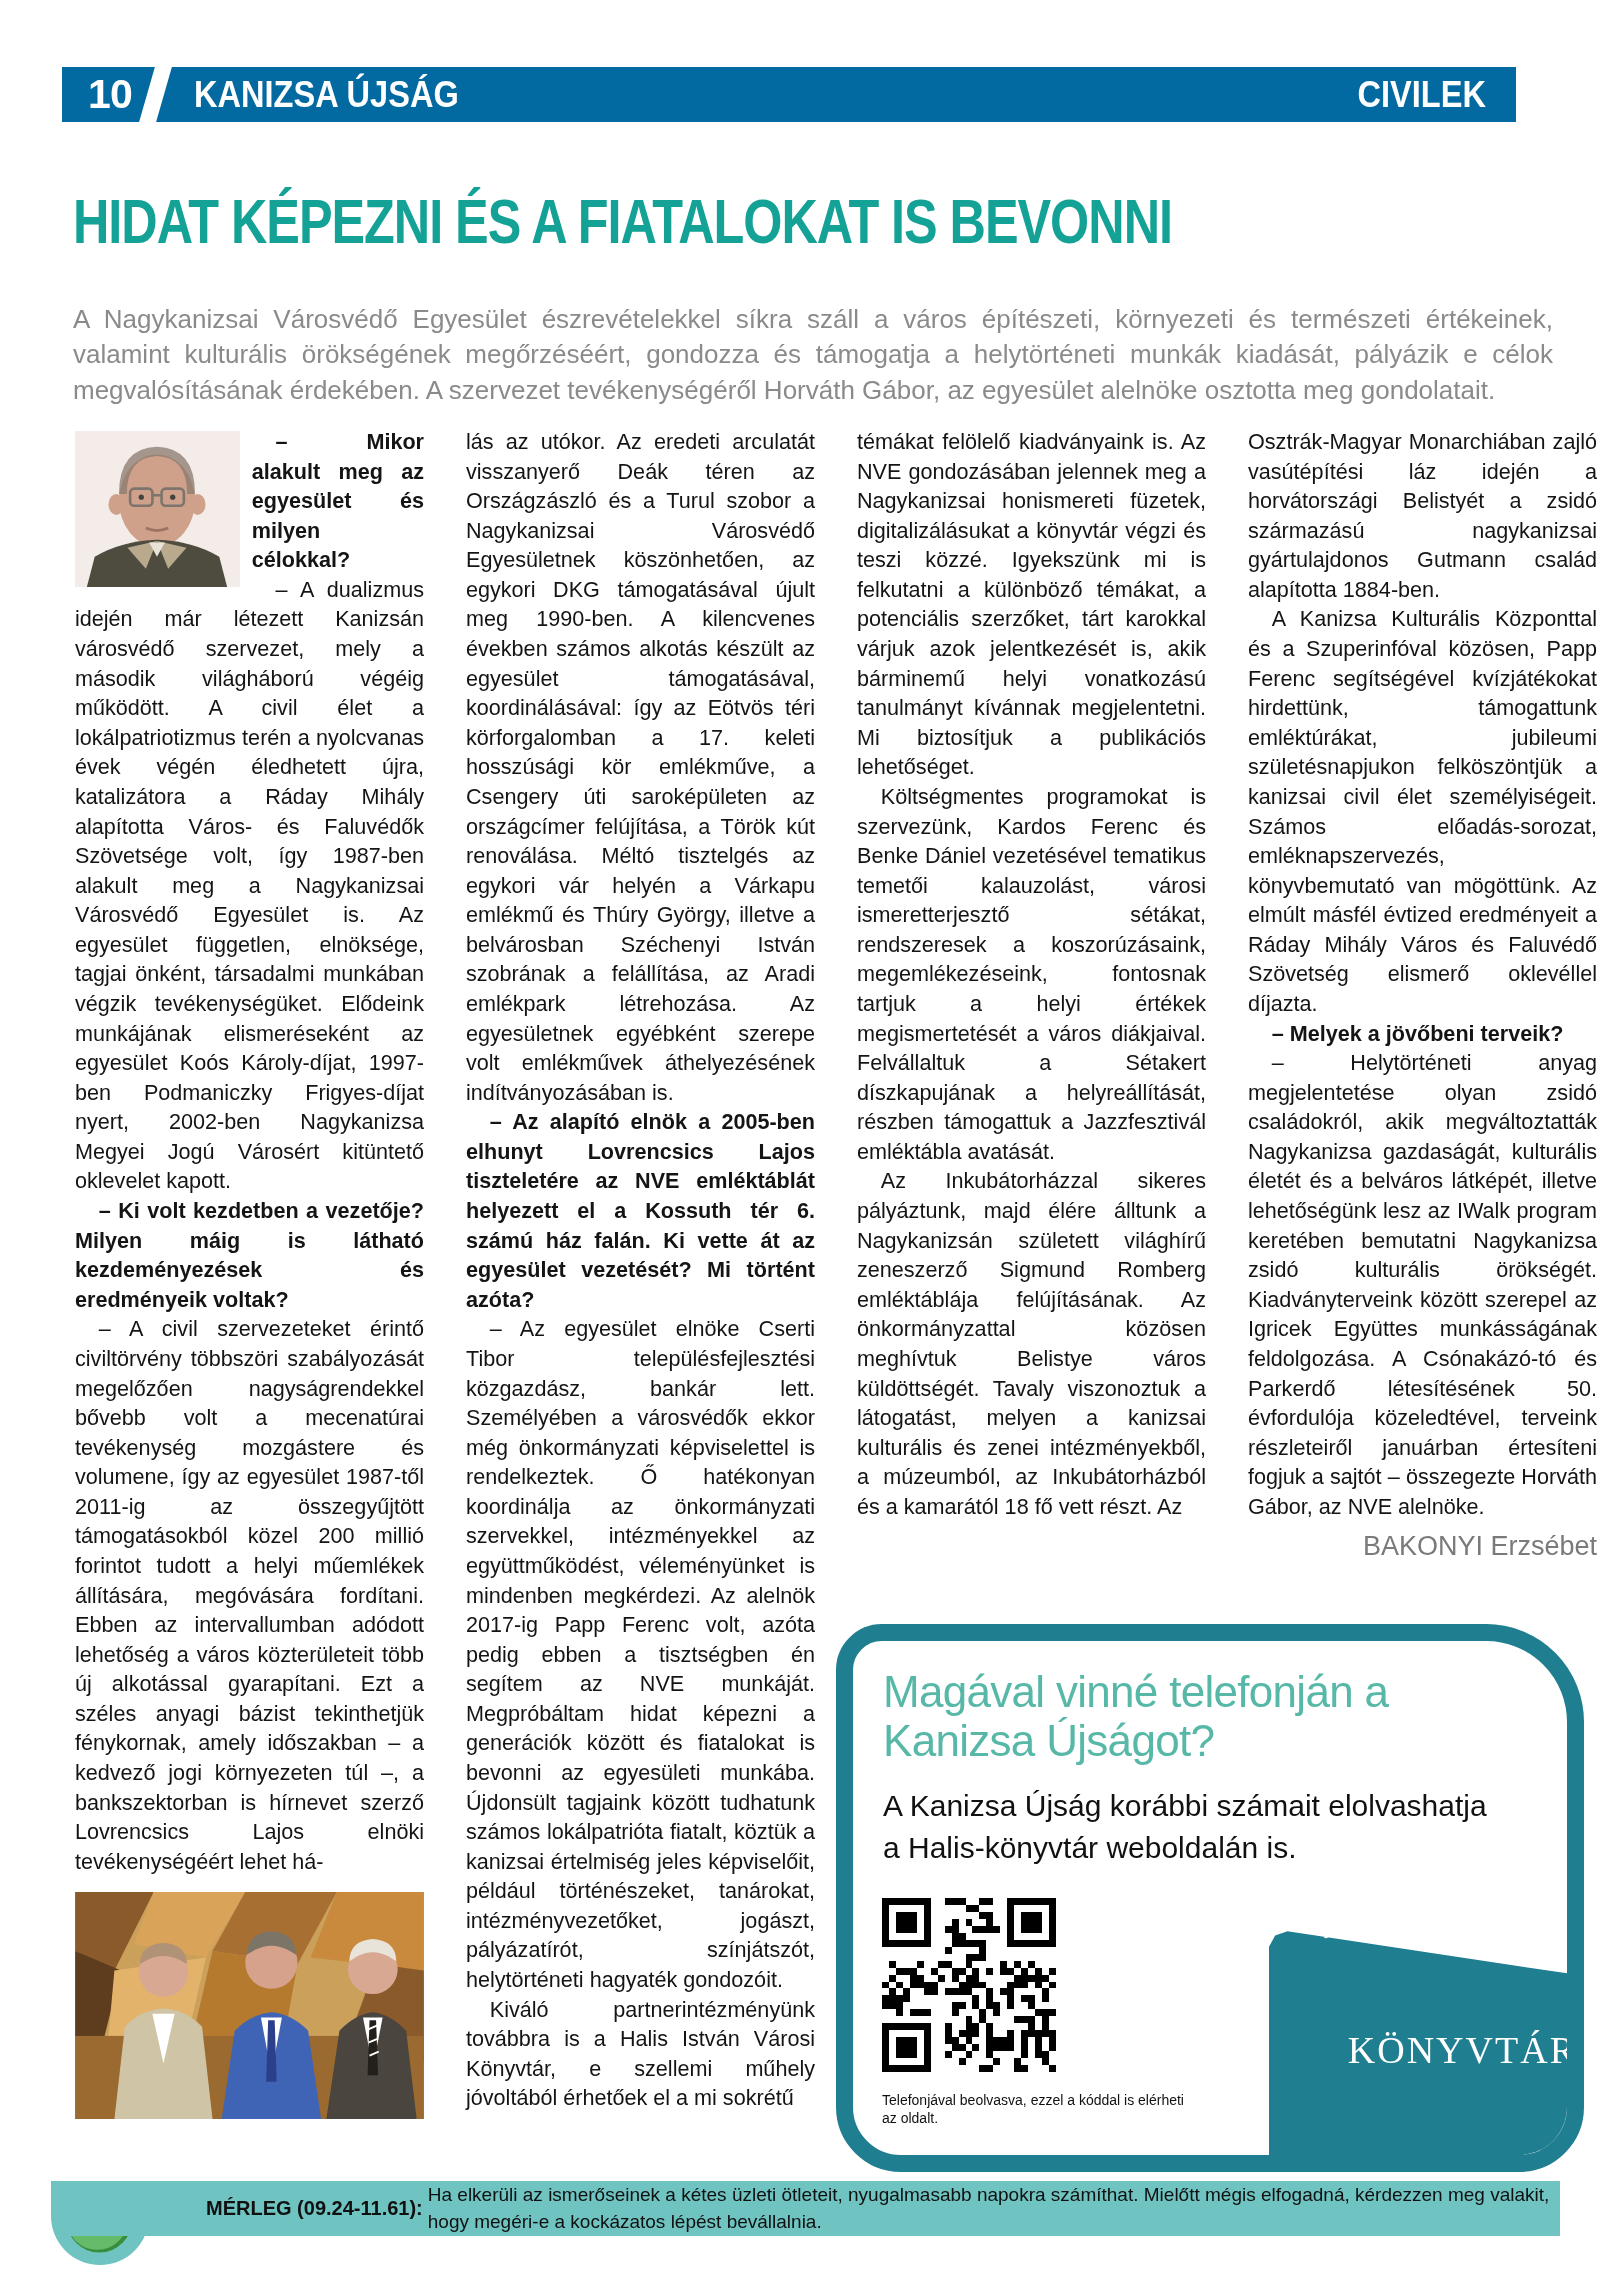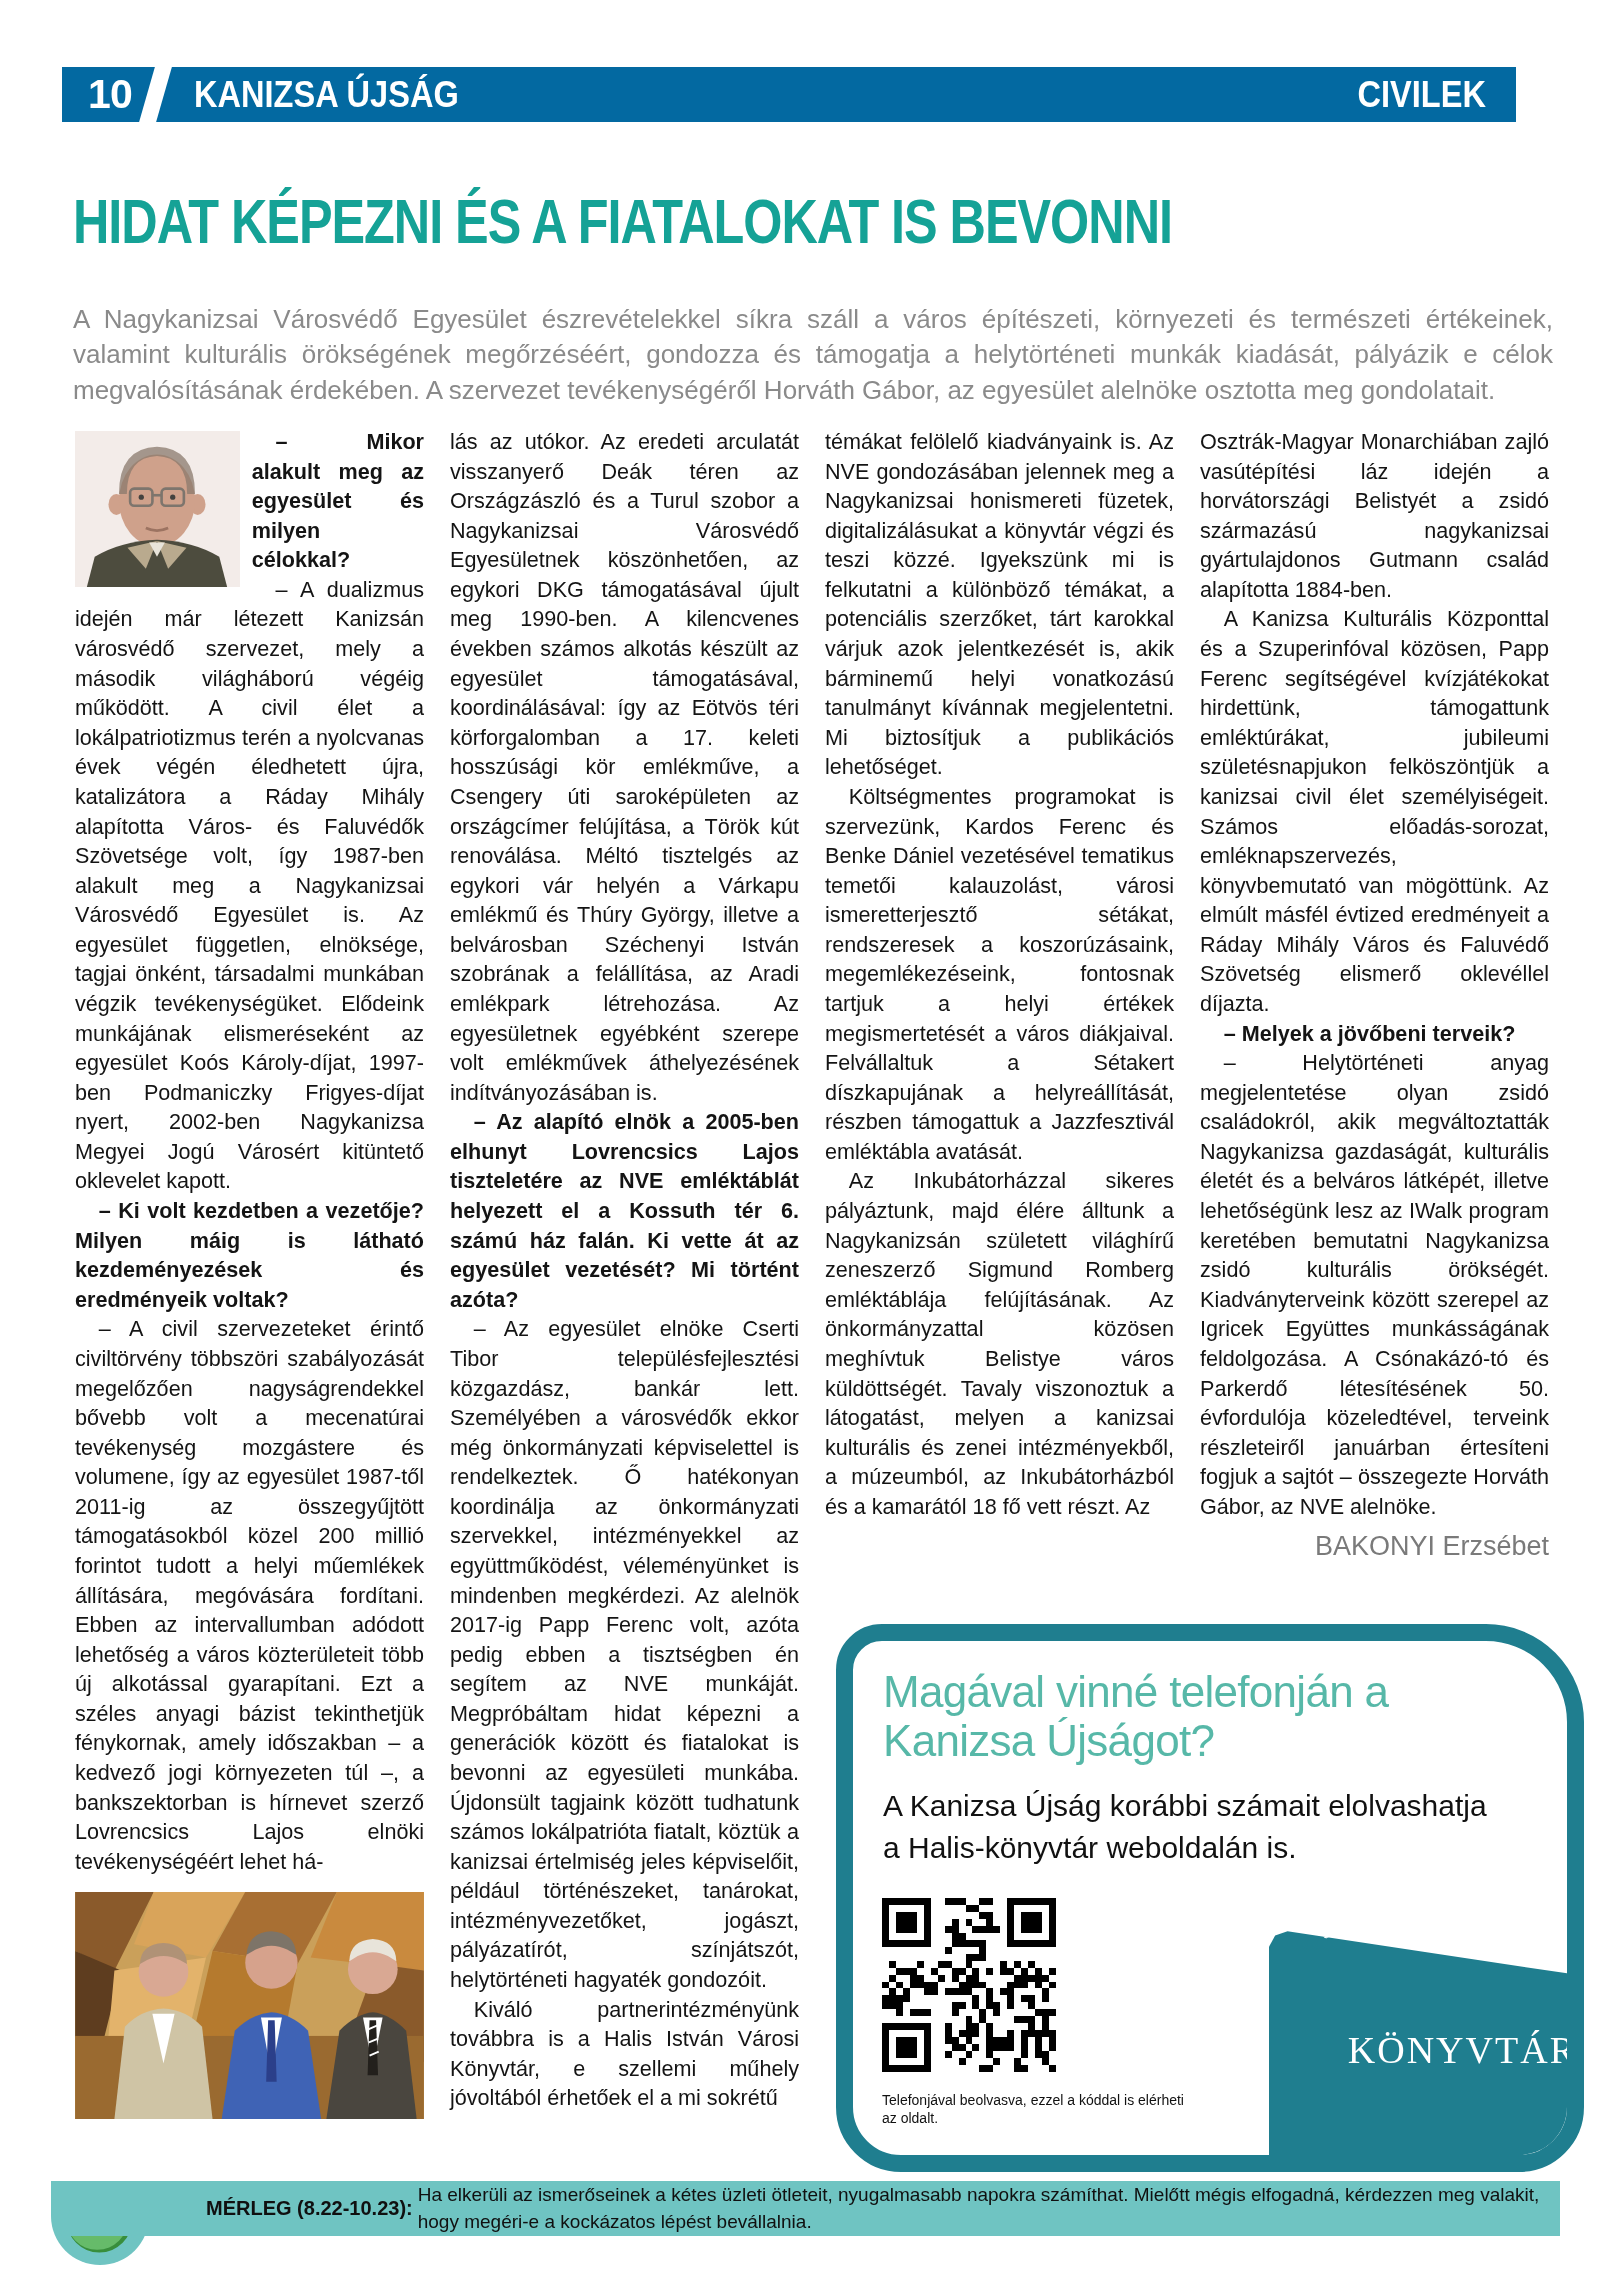--- a/index.html
+++ b/index.html
@@ -18,21 +18,21 @@
                  transform:scaleX(.88);transform-origin:right center;white-space:nowrap}
 
   
   .headline{position:absolute;left:73px;top:185px;color:#15a296;font-weight:bold;
             font-size:63px;letter-spacing:-1.3px;white-space:nowrap;
             transform:scaleX(.80);transform-origin:left top}
   .lead{position:absolute;left:73px;top:302px;width:1480px;color:#8a8a8a;
         font-size:26px;line-height:1.36;text-align:justify}
 
   
-  .columns{position:absolute;left:75px;top:427px;width:1474px;display:flex;gap:26px}
+  .columns{position:absolute;left:75px;top:427px;width:1474px;display:flex;gap:42px}
   .col{flex:0 0 349px;width:349px}
   .col p{font-size:21.6px;line-height:1.37;text-align:justify;text-indent:1.1em}
   .col p.cont{text-indent:0}
   .col p.q{font-weight:bold}
   .portrait-photo{float:left;width:165px;height:156px;margin:3.9px 11.8px 6.5px 0;background:#f3ece9}
   .group-photo{width:349px;height:227px;margin-top:15.7px;background:#caa05a}
   .byline{margin-top:9.2px;text-align:right;color:#7a7a7a;font-size:27px}
 
   
   .promo-box{position:absolute;left:836px;top:1624px;width:748px;height:548px;
@@ -177,16 +177,16 @@
     <svg class="book-icon" viewBox="0 0 320 54">
       <path d="M10,44 Q85,6 158,34 Q233,6 310,44" fill="none" stroke="#ffffff" stroke-width="11" stroke-linecap="round"></path>
     </svg>
   </div>
 </div>
 
 <div class="zodiac-tab">
   <span class="zodiac-glyph">♎</span>
 </div>
 <div class="footer-bar">
-  <span class="horoscope-label">MÉRLEG (8.22-10.23):</span>
+  <span class="horoscope-label">MÉRLEG (09.24-11.61):</span>
   <span class="horoscope-text">Ha elkerüli az ismerőseinek a kétes üzleti ötleteit, nyugalmasabb napokra számíthat. Mielőtt mégis elfogadná, kérdezzen meg valakit, hogy megéri-e a kockázatos lépést bevállalnia.</span>
 </div>
 
 
 </body></html>

